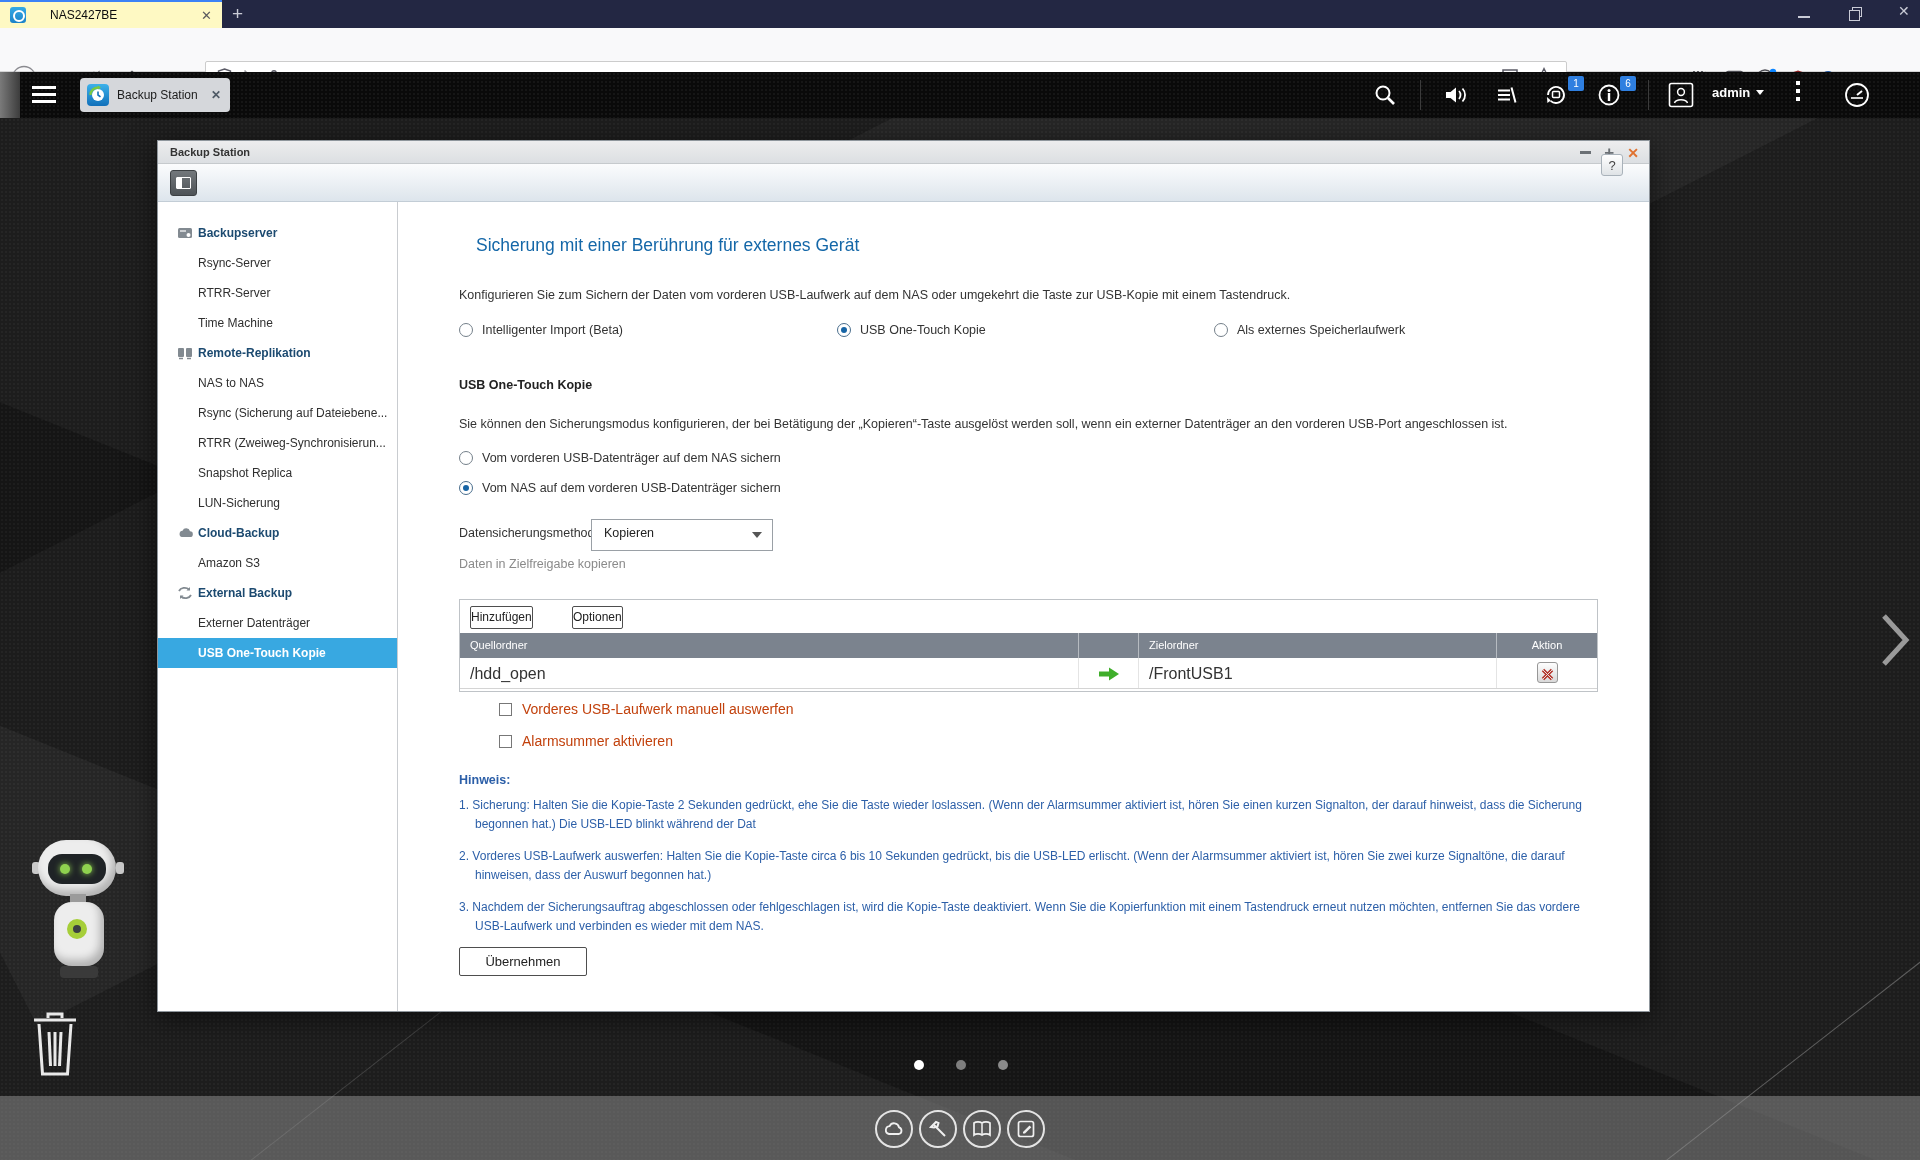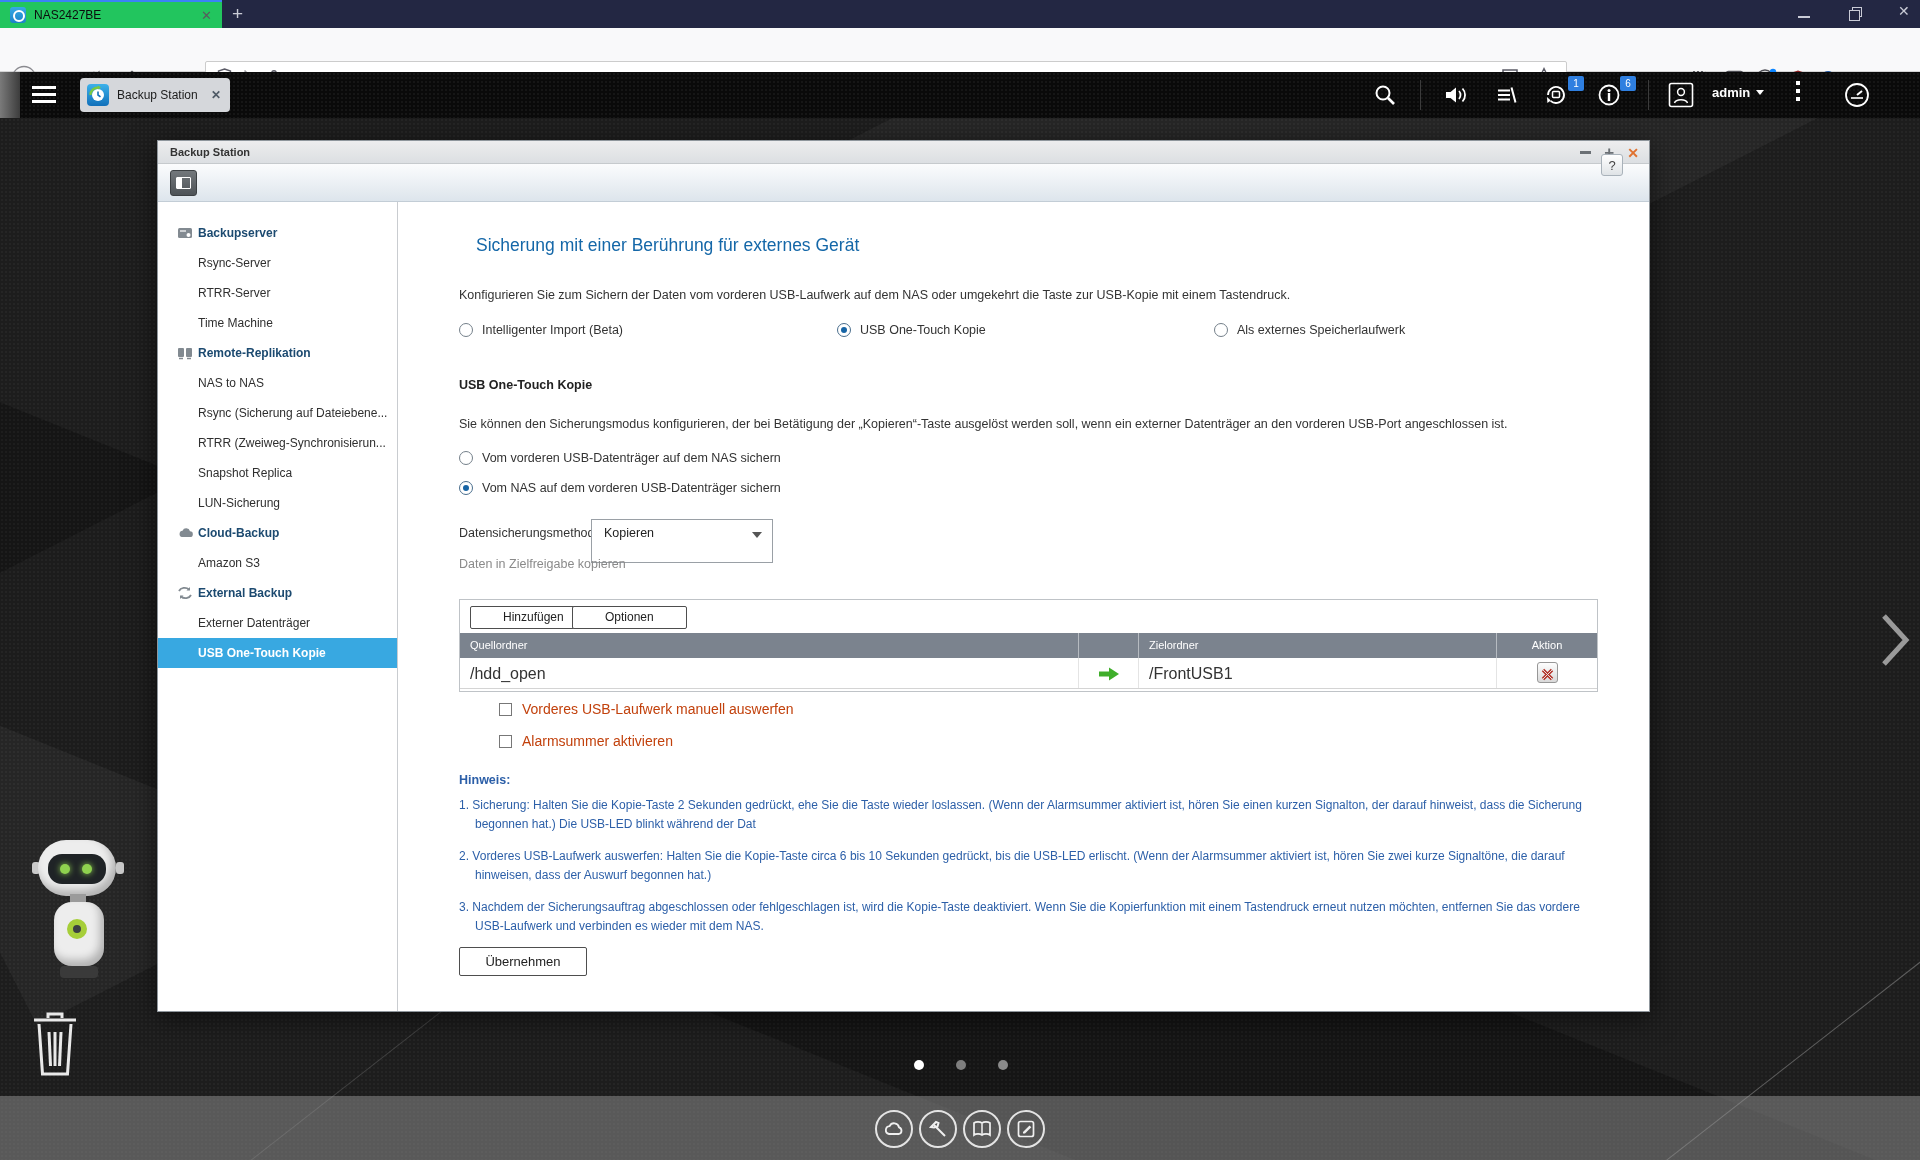--- a/index.html
+++ b/index.html
@@ -1,22 +1,22 @@
 <!DOCTYPE html>
 <html><head>
 <meta charset="utf-8">
 <style>
   * { margin:0; padding:0; box-sizing:border-box; }
   html,body { width:1920px; height:1160px; overflow:hidden; background:#1d1d1d;
               font-family:"Liberation Sans", sans-serif; }
 
   
   .tabbar { position:absolute; left:0; top:0; width:1920px; height:28px; background:#232743; }
-  .fftab { position:absolute; left:0; top:0; width:222px; height:28px; background:#22c55e;
-           border-top:2px solid #3b82f6; display:flex; align-items:center; }
+  .fftab { position:absolute; left:0; top:0; width:222px; height:28px; background:#fef9c3;
+           border-top:2px solid #3b82f6; display:flex; align-items:center;gap:16px; }
   .fftab .fav { width:16px; height:16px; margin-left:10px; border-radius:3px;
                 background:linear-gradient(#35aae6,#1c82c8); position:relative; }
   .fftab .fav:after { content:""; position:absolute; left:3px; top:3px; width:8px; height:8px;
                 border:2px solid #fff; border-radius:50%; }
   .fftab .t { font-size:12px; color:#0c0c0d; margin-left:8px; flex:1; }
   .fftab .x { color:#5a5a5e; font-size:13px; margin-right:10px; }
   .newtab { position:absolute; left:232px; top:1px; color:#c9cbd6; font-size:19px; line-height:26px; }
   .wctl { position:absolute; top:4px; color:#c9cbd6; }
   .wc-min { left:1798px; width:12px; border-bottom:2px solid #c9cbd6; top:16px; height:0; }
   .wc-rest { left:1852px; top:7px; width:10px; height:10px; border:1.5px solid #c9cbd6; }
@@ -139,29 +139,29 @@
   .h1 { position:absolute; left:61px; top:33px; font-size:17.5px; color:#1467a8;margin-left:17px; }
   .ptext { position:absolute; font-size:12.5px; color:#333; }
   .radio { width:14px; height:14px; border:1px solid #74808a; border-radius:50%; background:#fff;
            display:inline-block; vertical-align:-3px; margin-right:9px; position:relative; }
   .radio.on:after { content:""; position:absolute; left:3px; top:3px; width:6px; height:6px;
            border-radius:50%; background:#1764a5; }
   .radio.on { border-color:#4a6e8d; }
   .ritem { position:absolute; font-size:12.5px; color:#333; }
   .secttl { position:absolute; left:61px; top:176px; font-size:12.5px; color:#222; font-weight:700; }
   .mlabel { position:absolute; left:61px; top:324px; font-size:12.5px; color:#333; }
-  .dropdown { position:absolute; left:193px; top:317px; width:182px; height:44px; border:1px solid #9aa0a6;
+  .dropdown { position:absolute; left:193px; top:317px; width:182px; height:32px; border:1px solid #9aa0a6;
            background:#fff; font-size:12.5px; color:#222; line-height:27px; padding-left:12px; }
   .dropdown .caret { position:absolute; right:10px; top:12px; width:0; height:0;
            border-left:5px solid transparent; border-right:5px solid transparent; border-top:6px solid #555; }
   .hint { position:absolute; left:61px; top:355px; font-size:12.5px; color:#8a8a8a; }
 
   .tablewrap { position:absolute; left:61px; top:397px; width:1139px; height:93px; border:1px solid #bfc3c7; background:#fff; }
   .tbtn { position:absolute; top:6px; height:23px; border:1px solid #4e4e4e; background:#fff; border-radius:2px;
-          font-size:12px; color:#222; line-height:21px; padding:0 32px; }
+          font-size:12px; color:#222; line-height:21px; padding:0 0; }
   .thead { position:absolute; left:0; top:33px; width:100%; height:25px; background:#7b838e; color:#fff;
            font-size:11px; line-height:25px; }
   .thead .c, .trow .c { position:absolute; top:0; height:100%; }
   .c1 { left:0; width:618px; padding-left:10px; }
   .c2 { left:618px; width:60px; text-align:center; }
   .c3 { left:678px; width:358px; padding-left:10px; }
   .c4 { left:1036px; width:101px; text-align:center; }
   .thead .c2, .thead .c3, .thead .c4 { border-left:1px solid rgba(255,255,255,0.45); }
   .trow { position:absolute; left:0; top:58px; width:100%; height:31px; font-size:16px; color:#333;
           line-height:31px; border-bottom:1px solid #d4d4d4; }

